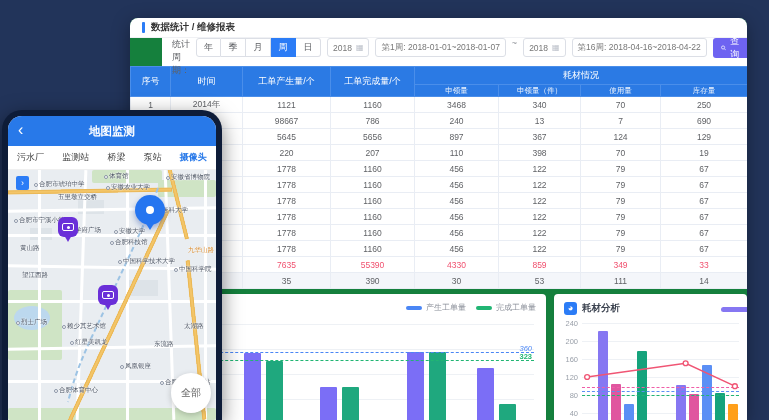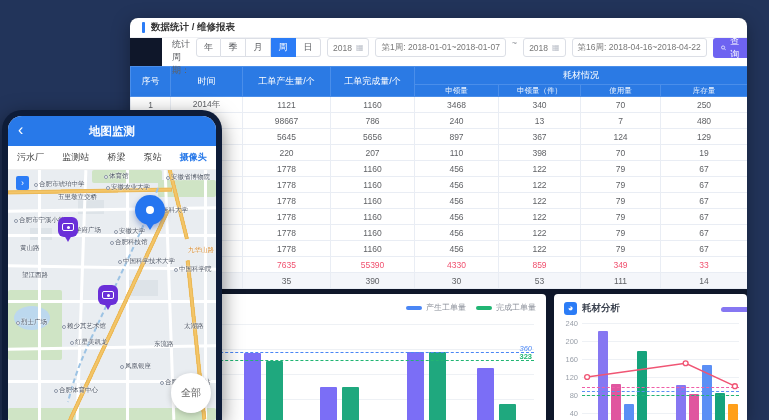--- a/index.html
+++ b/index.html
@@ -1,21 +1,21 @@
 <!DOCTYPE html>
 <html><head>
 <meta charset="utf-8">
 <style>
   * { margin:0; padding:0; box-sizing:border-box; }
   html,body { width:769px; height:420px; overflow:hidden; }
   body { background:#22345a; font-family:"Liberation Sans","DejaVu Sans",sans-serif; position:relative; }
 
   
   .desktop { position:absolute; left:130px; top:18px; width:617px; height:402px;
-    background:#0f172a; border-radius:8px 8px 0 0; overflow:hidden; box-shadow:0 4px 18px rgba(0,0,0,.35); }
+    background:#15803d; border-radius:8px 8px 0 0; overflow:hidden; box-shadow:0 4px 18px rgba(0,0,0,.35); }
   .crumb-bar { height:20px; background:#fff; display:flex; align-items:center; padding-left:12px; border-bottom:1px solid #f0f1f4; }
   .crumb-accent { width:3px; height:11px; background:#2b7cf6; border-radius:1px; margin-right:6px; }
   .crumb-text { font-size:9.5px; color:#333; font-weight:bold; }
   .filter-bar { height:28px; background:#fff; display:flex; align-items:flex-start; gap:6px; padding:0 10px;margin-left:32px; }
   .filter-label { font-size:9px; color:#606266; }
   .segments { display:flex; }
   .seg { min-width:25px; padding:0 6px; height:19px; line-height:17px; text-align:center; font-size:9px;
     color:#606266; background:#fff; border:1px solid #dcdfe6; border-left:none; cursor:pointer; }
   .seg:first-child { border-left:1px solid #dcdfe6; border-radius:3px 0 0 3px; }
   .seg:last-child { border-radius:0 3px 3px 0; }
@@ -188,21 +188,21 @@
           <td>250</td>
         </tr>
         <tr>
           <td></td>
           <td></td>
           <td>98667</td>
           <td>786</td>
           <td>240</td>
           <td>13</td>
           <td>7</td>
-          <td>480</td>
+          <td>690</td>
         </tr>
         <tr>
           <td></td>
           <td></td>
           <td>5645</td>
           <td>5656</td>
           <td>897</td>
           <td>367</td>
           <td>124</td>
           <td>129</td>

